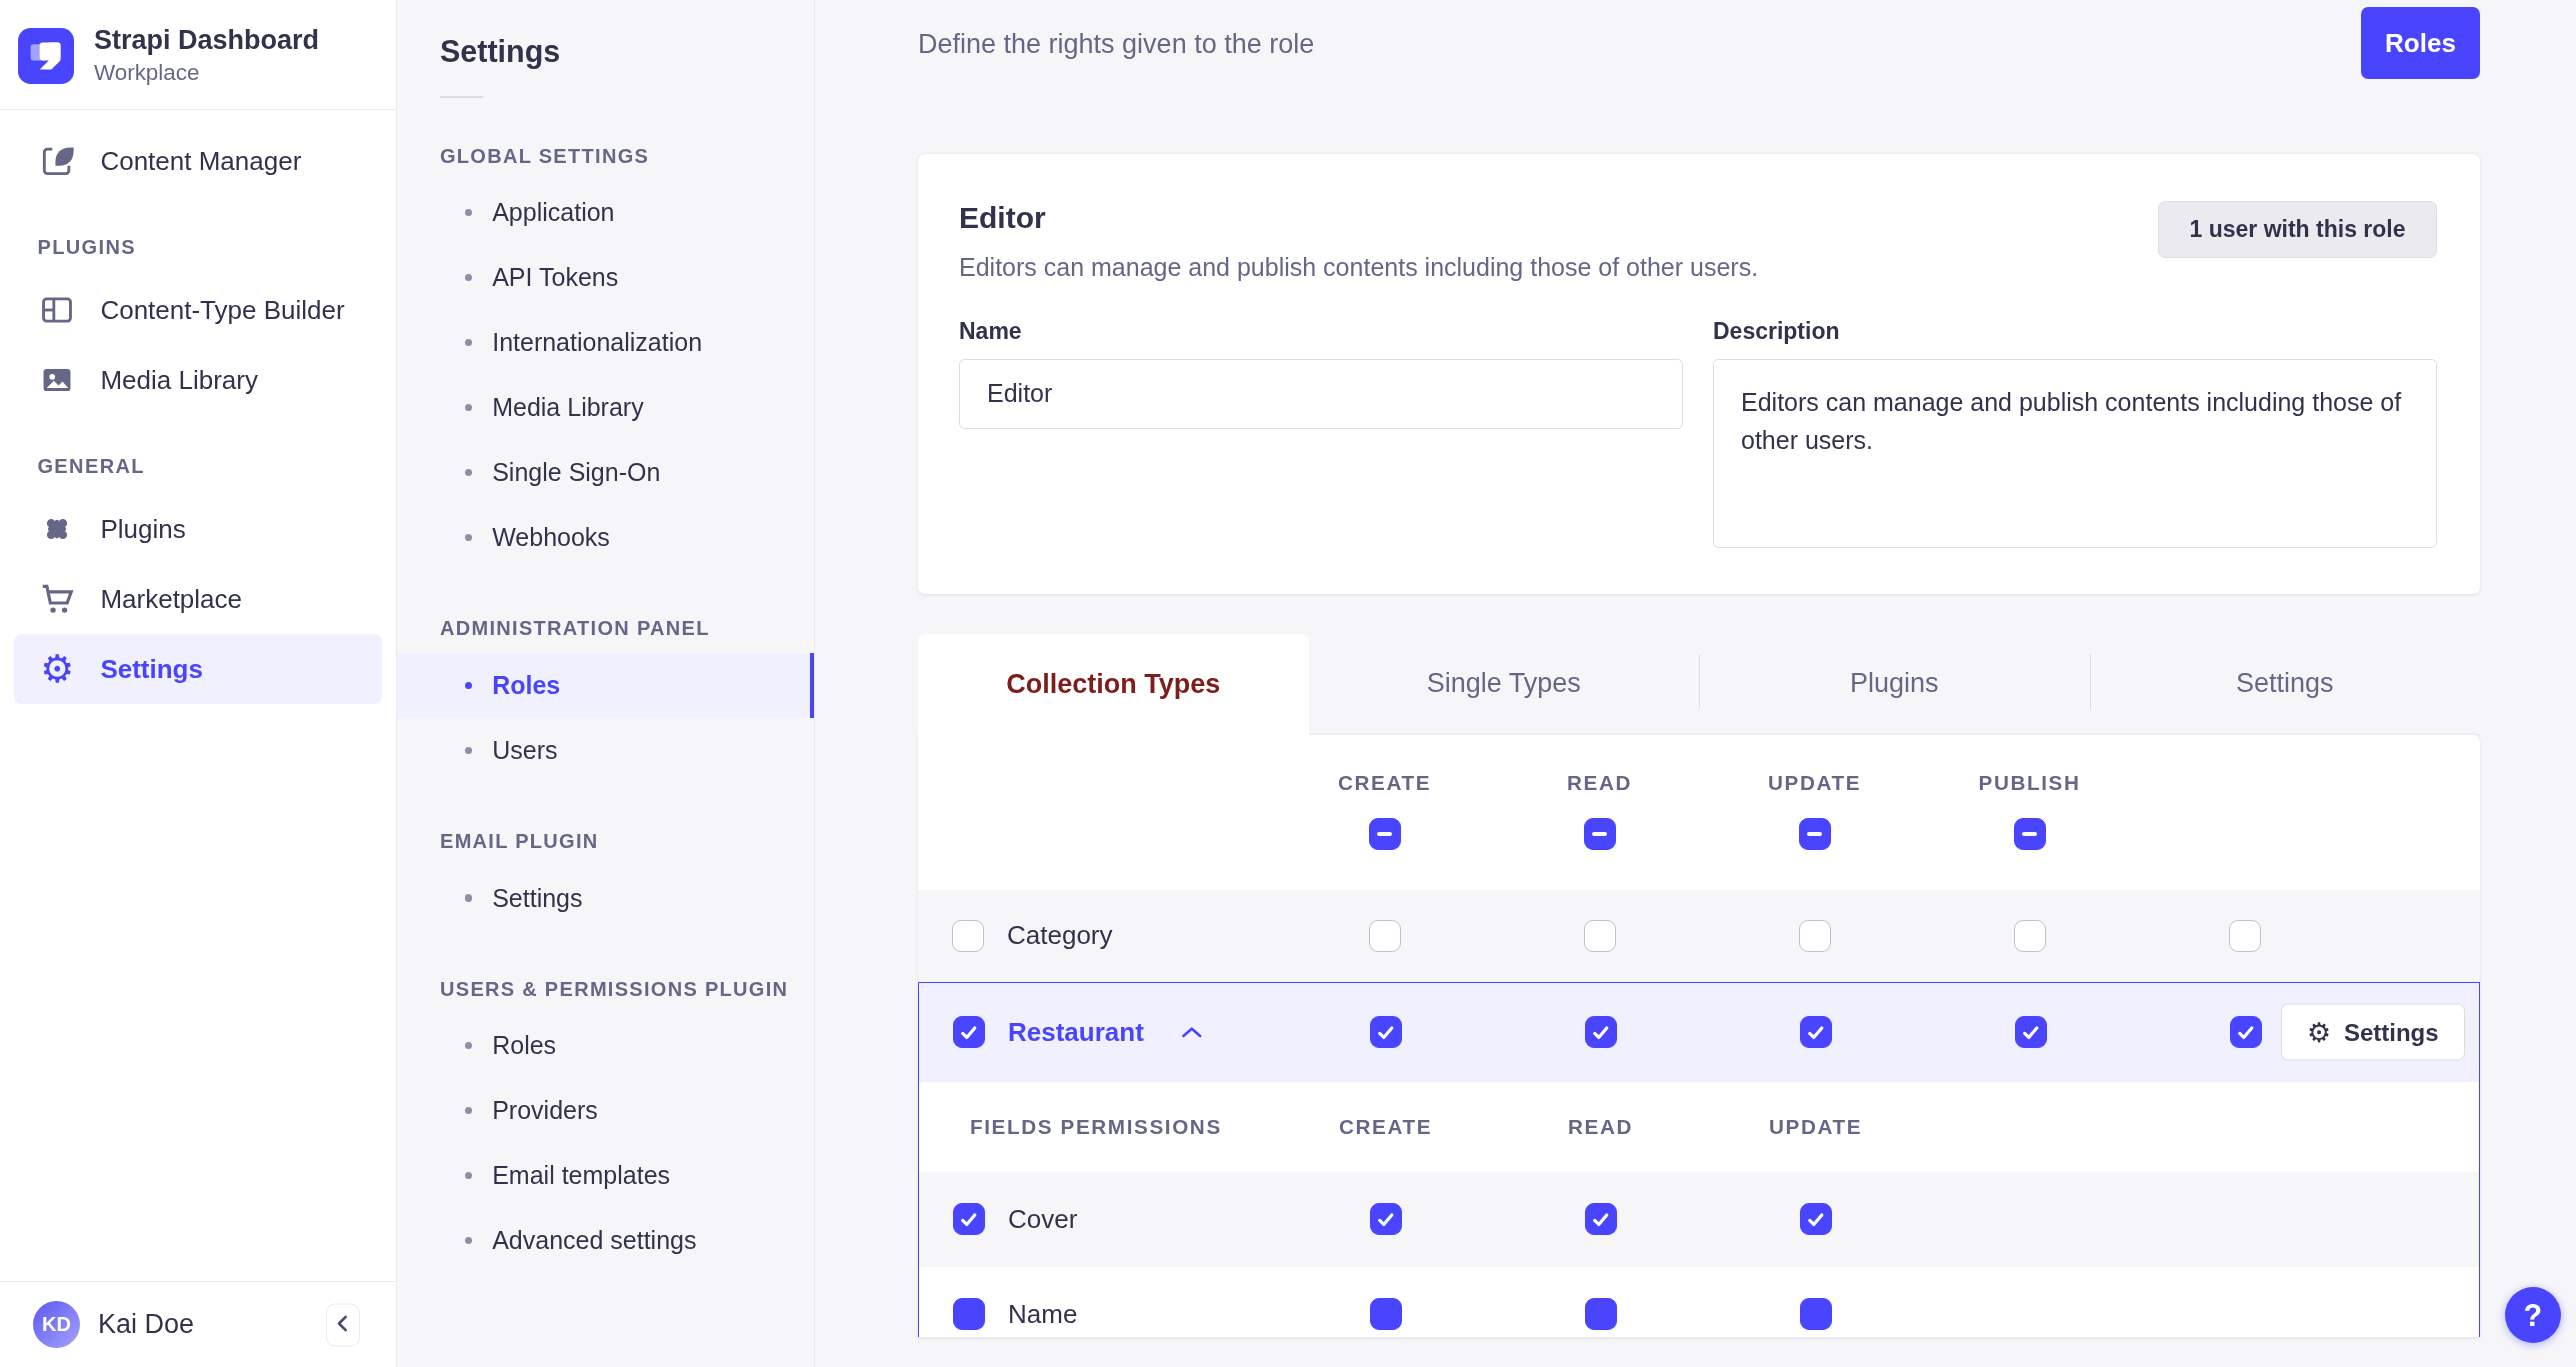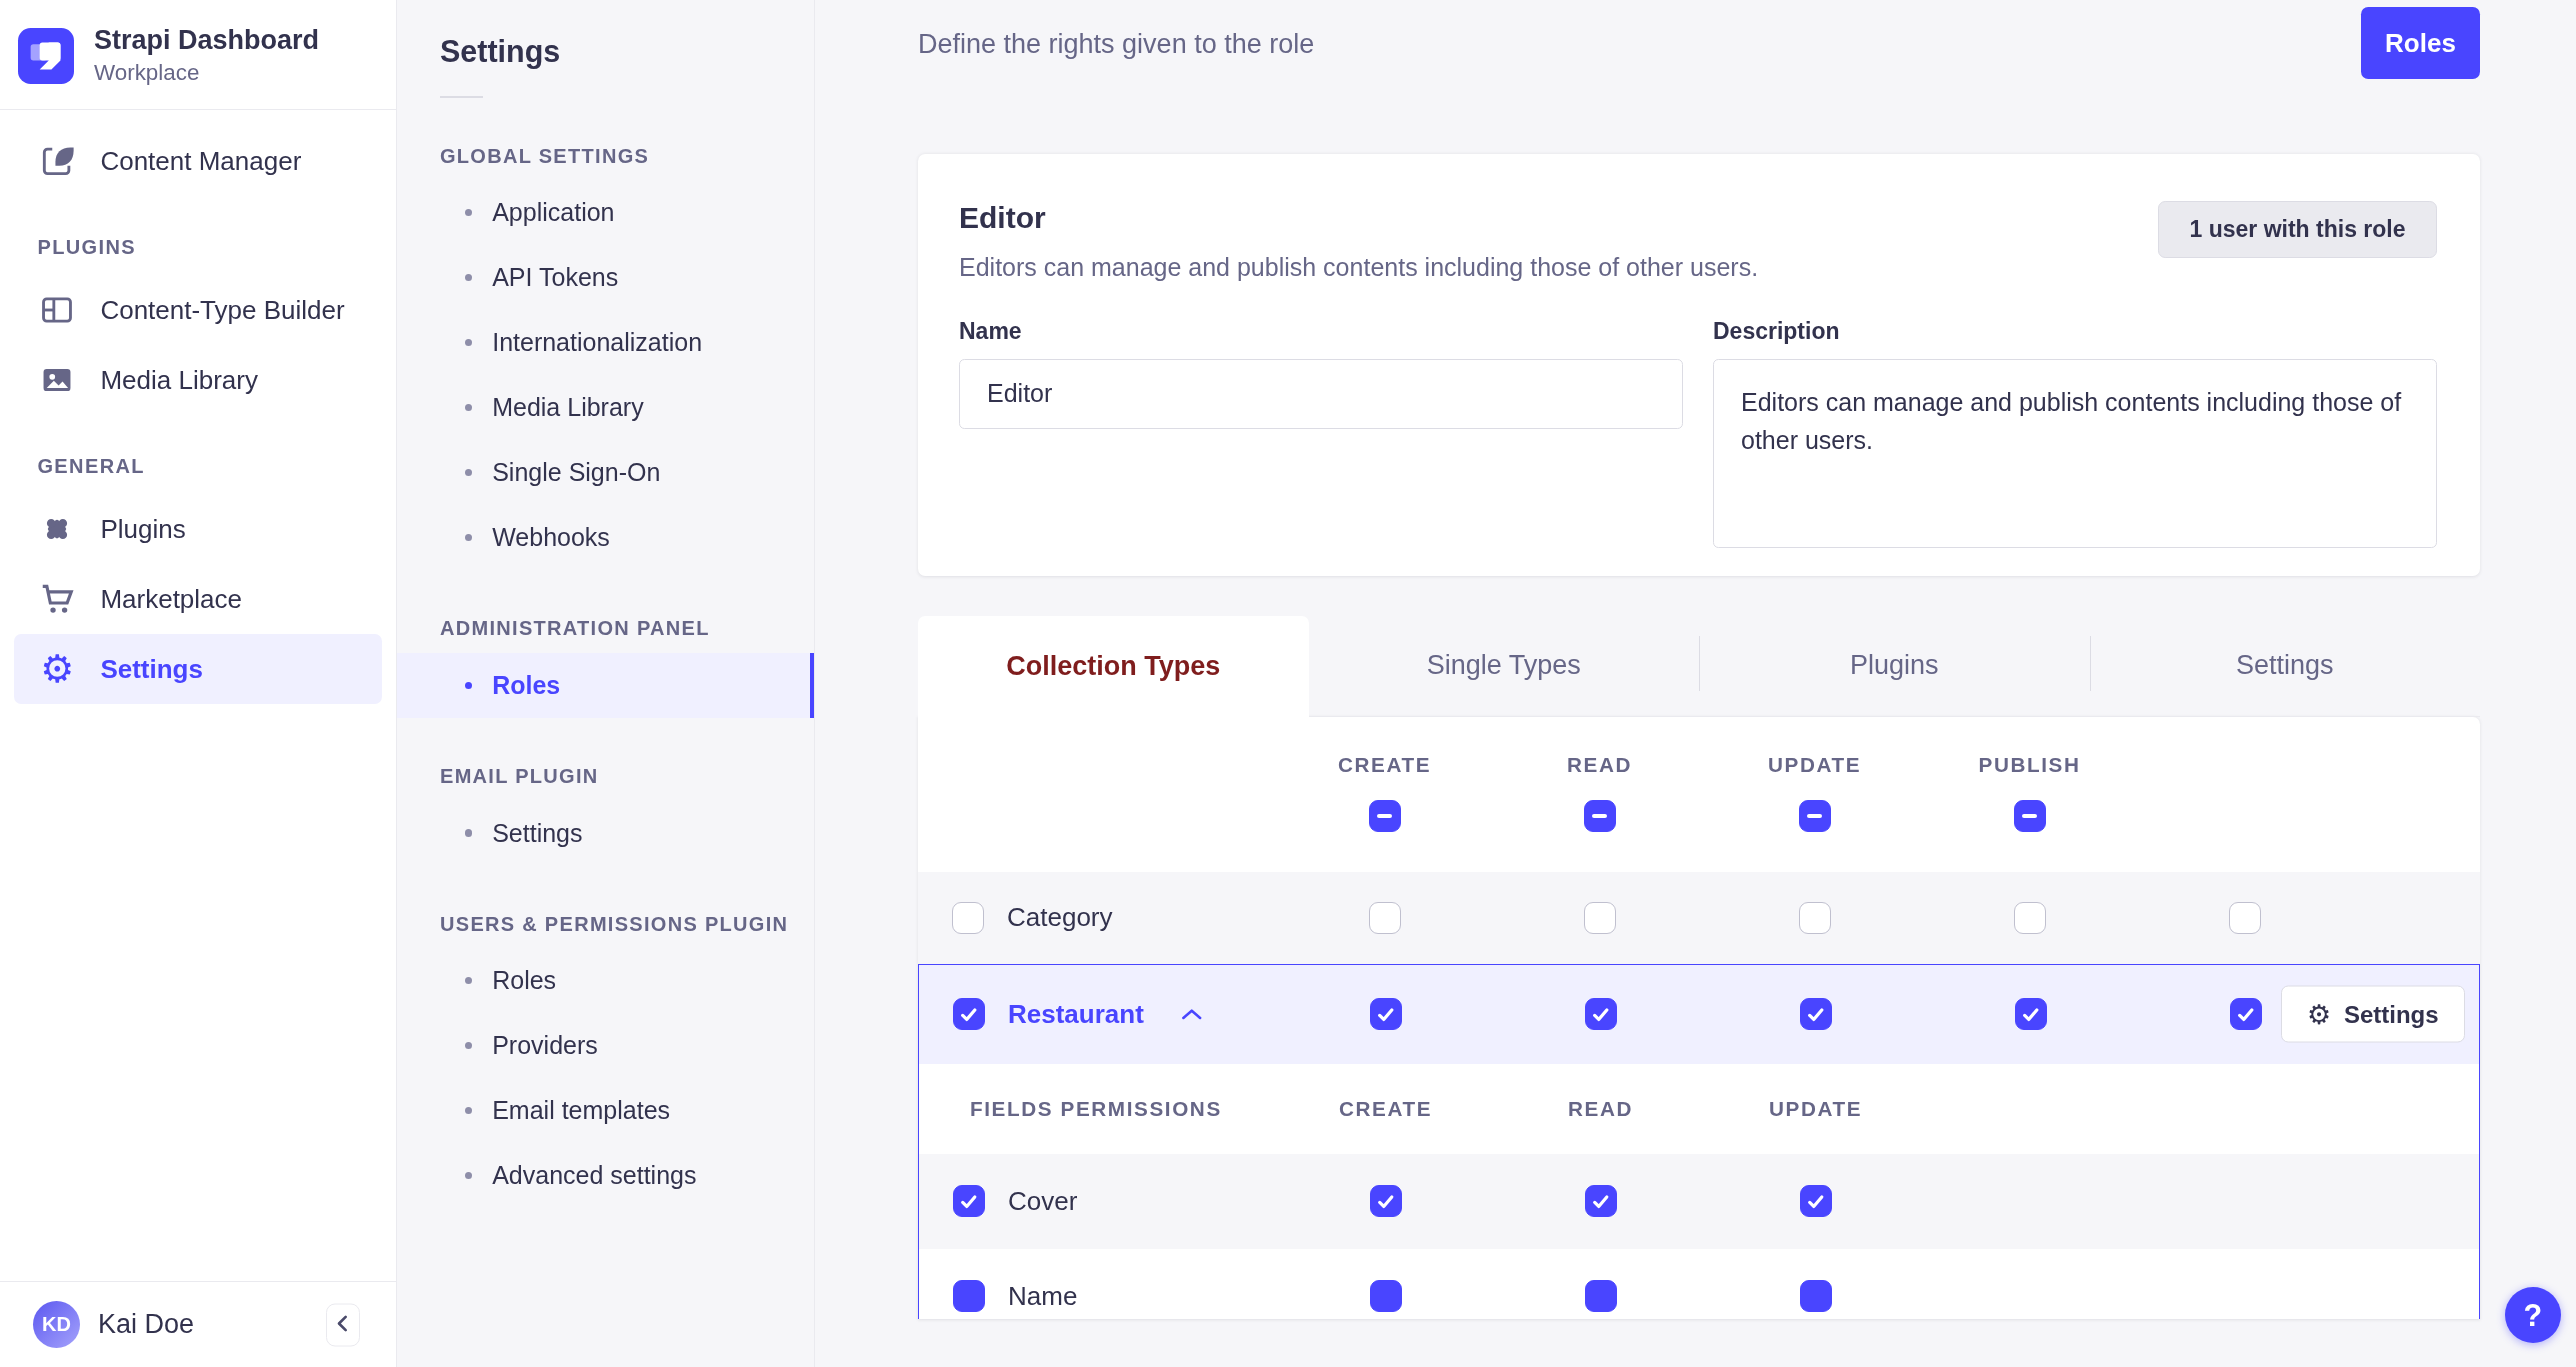--- a/index.html
+++ b/index.html
@@ -78,21 +78,21 @@
   .page-subtitle { font-size:27px; color:#666687; margin-top:16px; }
   .save-btn {
     position:absolute; right:0; top:7.2px; width:119px; height:72px;
     background:#4945ff; border:none; border-radius:7.2px; color:#fff;
     font-family:inherit; font-size:26px; font-weight:600; cursor:pointer;
   }
 
   
   .role-card {
     margin-top:94px; background:#ffffff; border-radius:7.2px;
-    box-shadow:0 0.9px 3.6px rgba(33,33,52,.1); padding:47px 43px 25px 41px; position:relative;
+    box-shadow:0 0.9px 3.6px rgba(33,33,52,.1); padding:47px 43px 43px 41px; position:relative;
   }
   .role-card-title { font-size:30px; font-weight:700; color:#32324d; }
   .role-card-desc { font-size:25px; color:#666687; margin-top:18px; }
   .users-role-btn {
     position:absolute; top:47px; right:43px; height:57px; padding:0 30.5px;
     background:#eaeaef; border:0.9px solid #dcdce4; border-radius:7.2px;
     font-family:inherit; font-size:23px; font-weight:600; color:#32324d; cursor:pointer;
   }
   .fields-grid { display:grid; grid-template-columns:1fr 1fr; gap:30px; margin-top:36px; }
   .field-label { font-size:23px; font-weight:700; color:#32324d; margin-bottom:14.4px; display:block; }
@@ -306,20 +306,24 @@
     <div class="sitem">
       <span class="bullet"></span>
       <span>Webhooks</span>
     </div>
 
     <div class="ssection">ADMINISTRATION PANEL</div>
     <div class="sitem active">
       <span class="bullet"></span>
       <span>Roles</span>
     </div>
+    <div class="sitem">
+      <span class="bullet"></span>
+      <span>Users</span>
+    </div>
 
     <div class="ssection">EMAIL PLUGIN</div>
     <div class="sitem">
       <span class="bullet"></span>
       <span>Settings</span>
     </div>
 
     <div class="ssection">USERS &amp; PERMISSIONS PLUGIN</div>
     <div class="sitem">
       <span class="bullet"></span>

